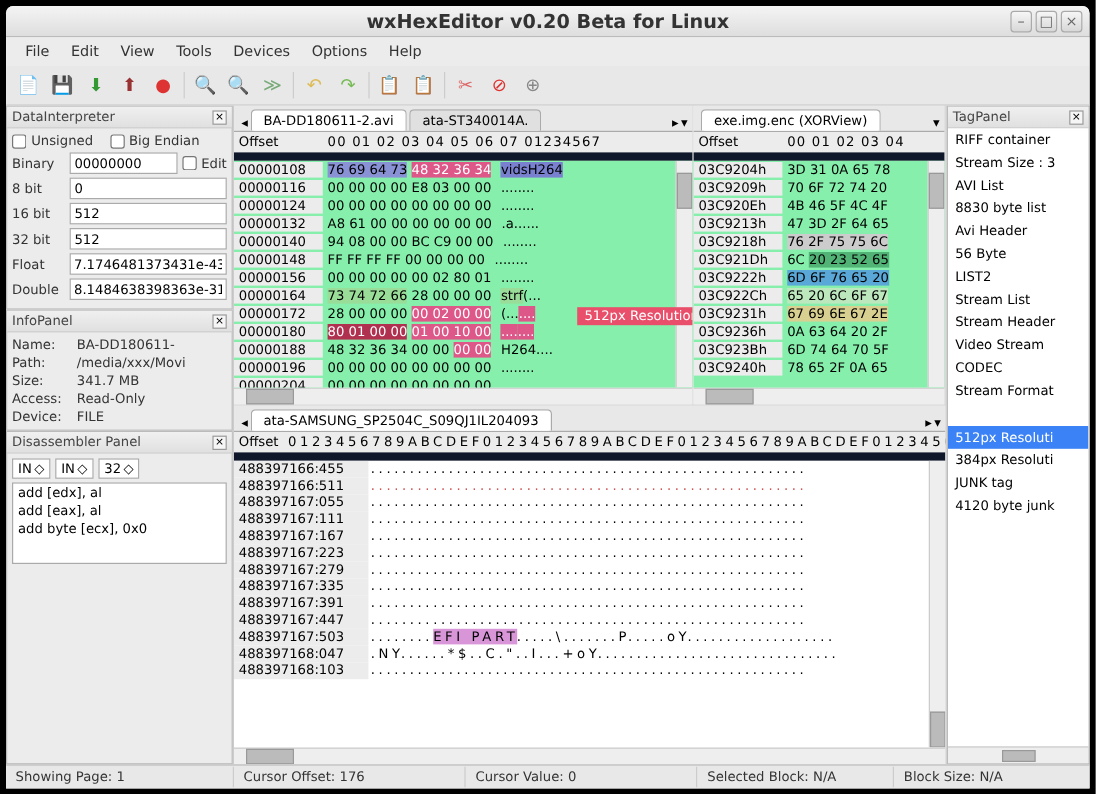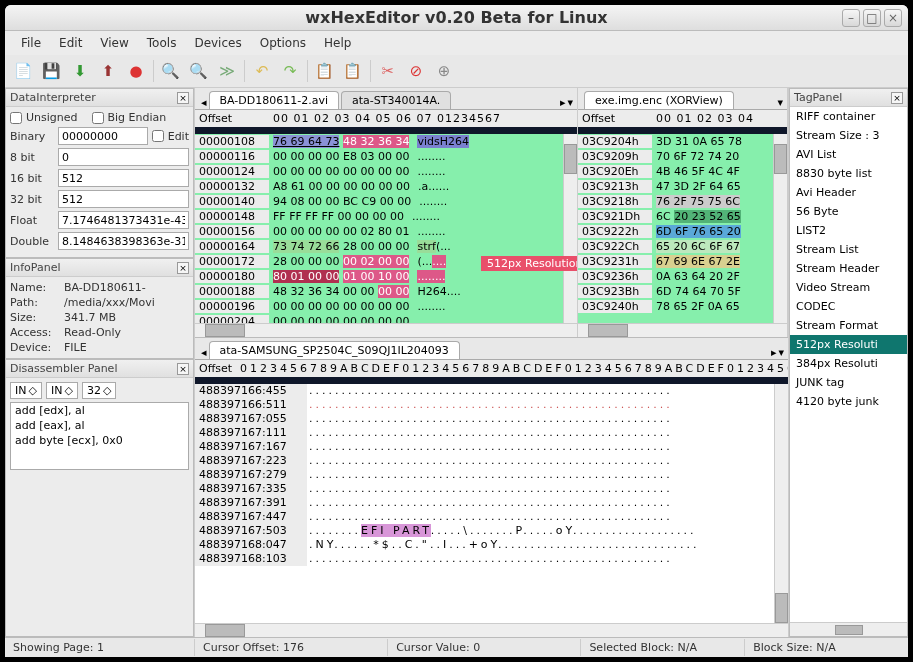--- a/index.html
+++ b/index.html
@@ -44,36 +44,36 @@
 .hexlines { flex:1; }
 .hexrow { display: flex; height: 15px; align-items: center; }
 .hexrow .off { width: 74px; padding: 0 4px; background: #ececec; }
 .hexrow .bytes { padding: 0 4px; white-space: pre; }
 .hexrow .ascii { padding: 0 4px; white-space: pre; }
 .sc { display:flex; flex-direction:column; width:14px; background:#eee; border-left:1px solid #ccc;}
 .sc .thumb{ background:#bbb; border:1px solid #999; flex:0 0 30px; margin-top:10px; }
 .sc .track{flex:1;}
 .bscroll { height: 14px; background:#eee; border-top:1px solid #ccc; display:flex;}
 .bscroll .thumb{background:#bbb; border:1px solid #999; width:40px; margin-left:10px;}
-.hl-blue1 { background: #8a92d6; text-decoration: underline; }
+.hl-blue1 { background: #8a92d6; }
 .hl-blue2 { background: #7a80d0; }
 .hl-pink { background: #dd5888; color:#fff; }
 .hl-red { background: #b03050; color:#fff;}
 .hl-lgreen { background: #99dd99; }
 .hl-gray { background: #ccc; }
 .hl-green2{ background:#52b377;}
 .hl-cyan{ background:#5aa8d8;}
 .hl-green3{background:#7cc68f;}
 .hl-ltgreen{background:#bde8bd;}
 .hl-tan{background:#d8d090;}
 .tooltip { position: absolute; background: #e94f6a; color: #fff; padding: 1px 6px; font-size: 11px; left: 286px; top: 122px; white-space: nowrap; }
 .bottom { flex:1; display:flex; flex-direction:column; }
 .taglist { flex:1; overflow-y:auto; background:#fff; }
 .tagitem { padding: 3px 6px; font-size: 11px; cursor: pointer; white-space: nowrap; overflow:hidden;}
-.tagitem.sel { background: #0f766e; color:#fff; }
+.tagitem.sel { background: #3b82f6; color:#fff;margin-top:20px; }
 .statusbar { display:flex; background:#e8e8e8; border-top:1px solid #bbb; height:20px; align-items:center; }
 .statusbar .cell { padding: 2px 8px; border-right:1px solid #ccc; font-size:11px; color:#333; }
 .disasm { background:#fff; border:1px solid #aaa; height:68px; overflow:hidden; }
 .disasm div { padding: 1px 4px; font-size:11px; }
 .combo { border:1px solid #aaa; background:#fff; padding:1px 4px; display:flex; align-items:center; gap:2px; font-size:11px; cursor:pointer;}
 .textpanel { flex:1; display:flex; flex-direction:column; overflow:hidden; background:#f7f7f7; }
 .textbody { flex:1; overflow:hidden; font-family: "DejaVu Sans Mono", monospace; font-size:11px; background:#fff; display:flex;}
 .textlines{flex:1;}
 .textrow { display:flex; height:14px; white-space:pre; }
 .textrow .off { width:112px; background:#ececec; padding:0 4px; }

